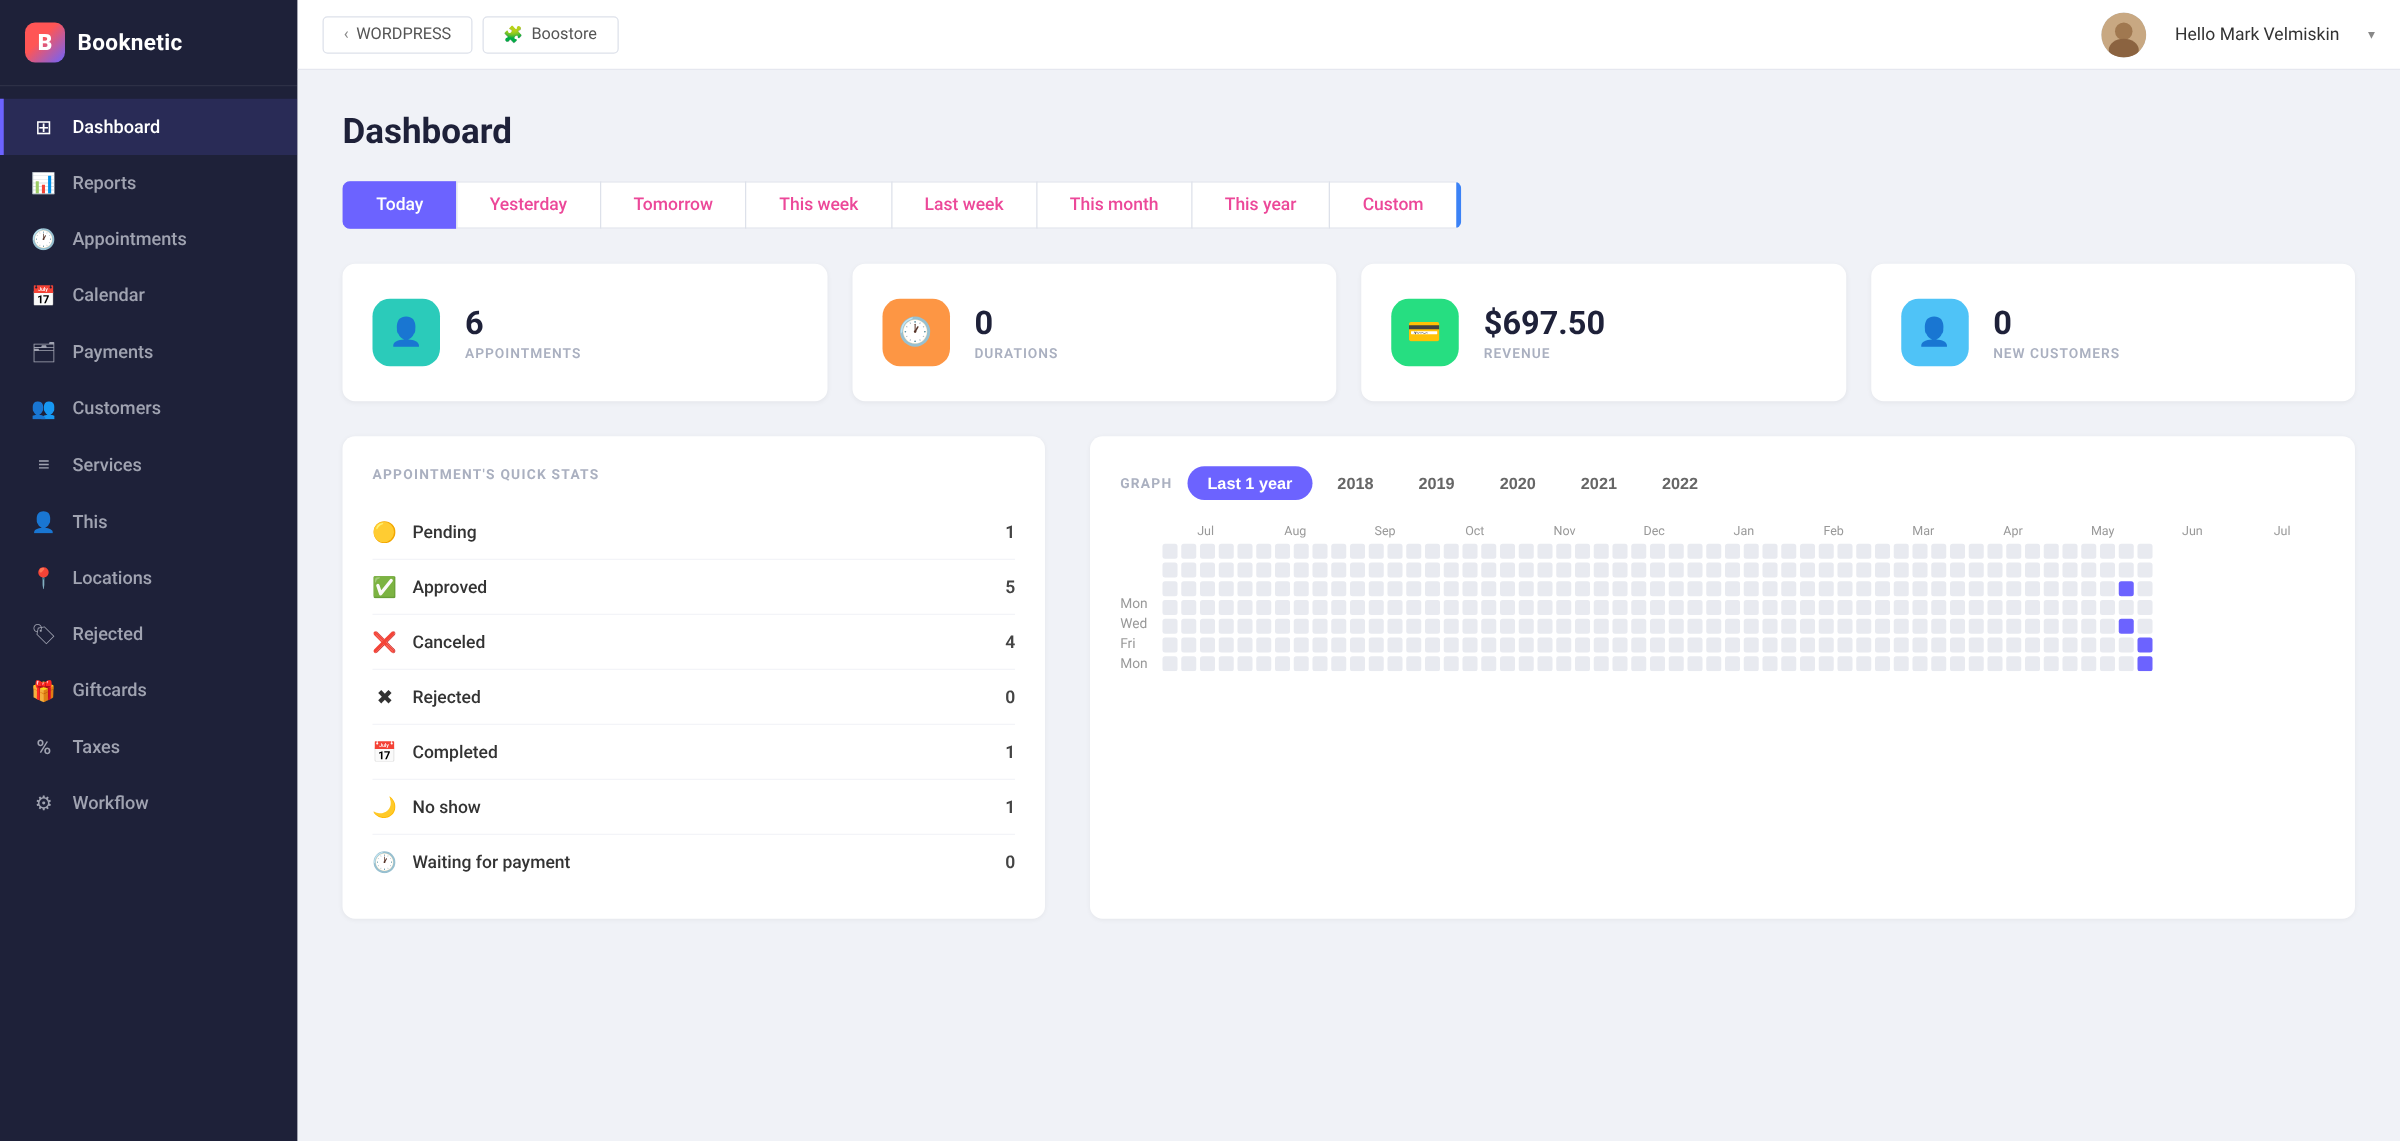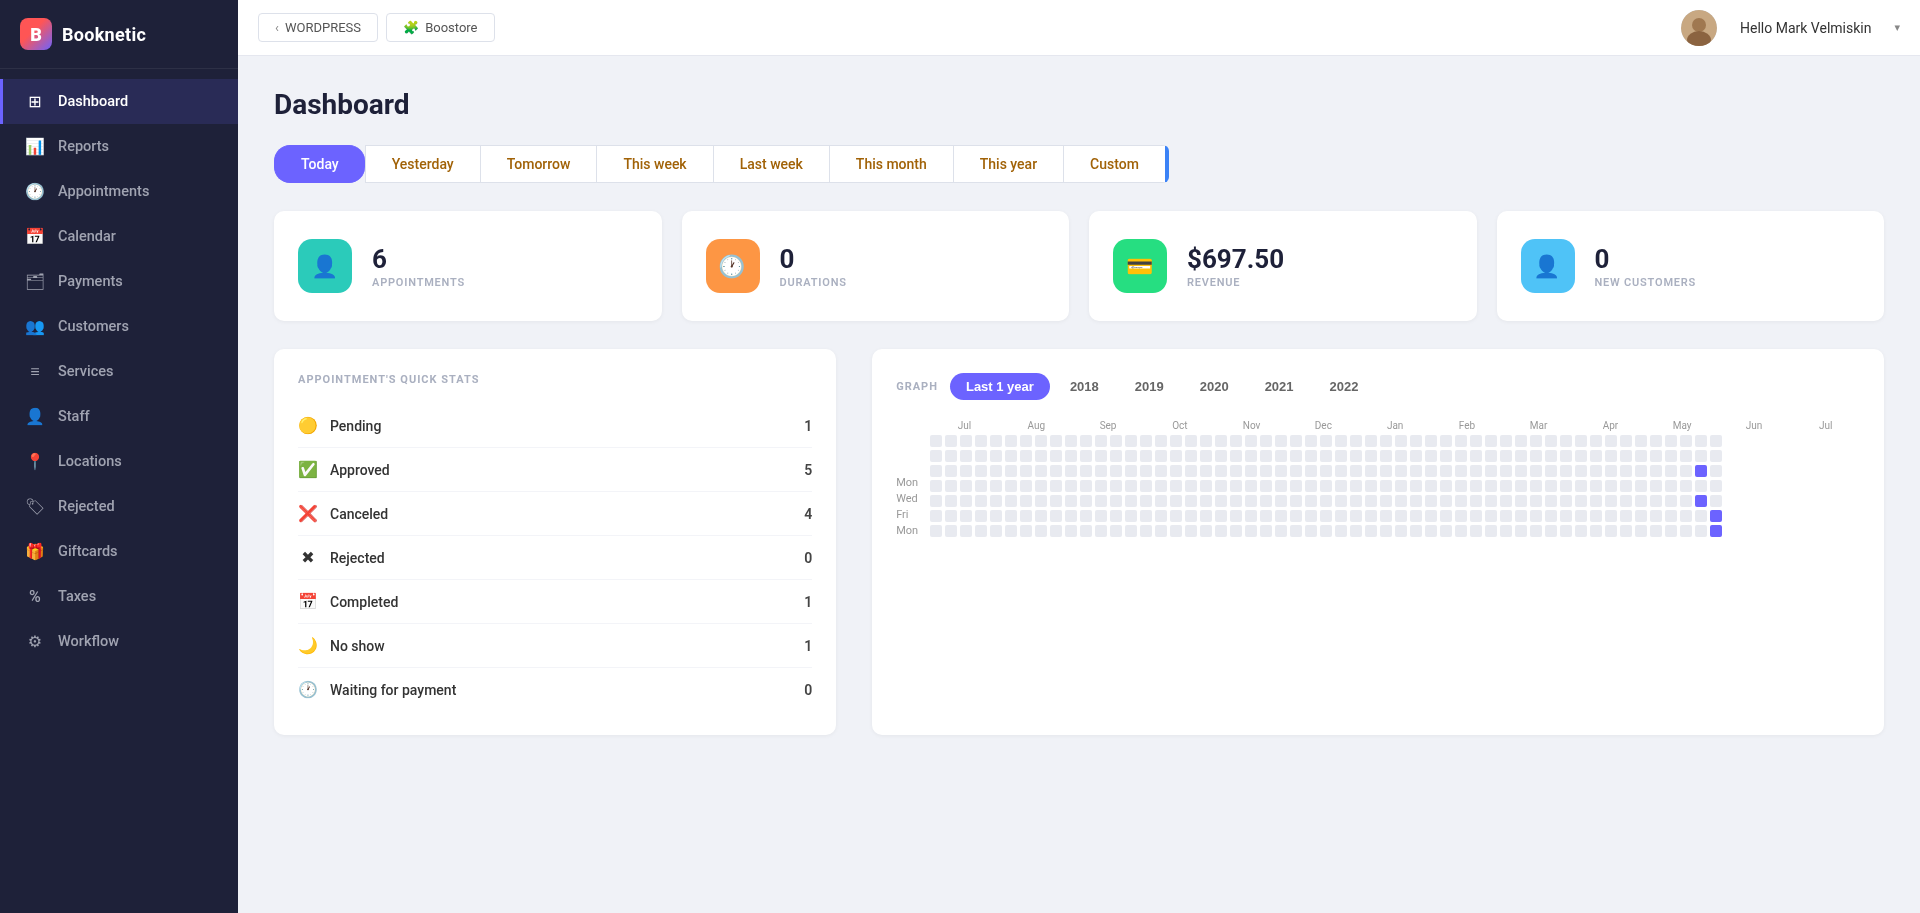--- a/index.html
+++ b/index.html
@@ -115,31 +115,30 @@
       margin-bottom: 28px;
       border-radius: 6px;
       overflow: hidden;
       width: fit-content;
     }
     .time-tab {
       padding: 10px 26px;
       border: 1px solid #dde1ea;
       background: #fff;
       font-size: 14px;
-      color: #a16207;
+      color: #ec4899;
       cursor: pointer;
       border-right: none;
       font-weight: 500;
     }
     .time-tab:last-child { border-right: 4px solid #3b82f6; }
     .time-tab.active {
       background: #6c63ff;
       color: #fff;
       border-color: #6c63ff;
-      border-radius: 16px;
     }
 
     
     .stats-row {
       display: grid;
       grid-template-columns: repeat(4, 1fr);
       gap: 20px;
       margin-bottom: 28px;
     }
     .stat-card {
@@ -289,21 +288,21 @@
       <div class="nav-item">
         <span class="nav-icon">👥</span>
     <span>Customers</span>
       </div>
       <div class="nav-item">
         <span class="nav-icon">≡</span>
     <span>Services</span>
       </div>
       <div class="nav-item">
         <span class="nav-icon">👤</span>
-    <span>Staff</span>
+    <span>This</span>
       </div>
       <div class="nav-item">
         <span class="nav-icon">📍</span>
     <span>Locations</span>
       </div>
       <div class="nav-item">
         <span class="nav-icon">🏷</span>
     <span>Rejected</span>
       </div>
       <div class="nav-item">

